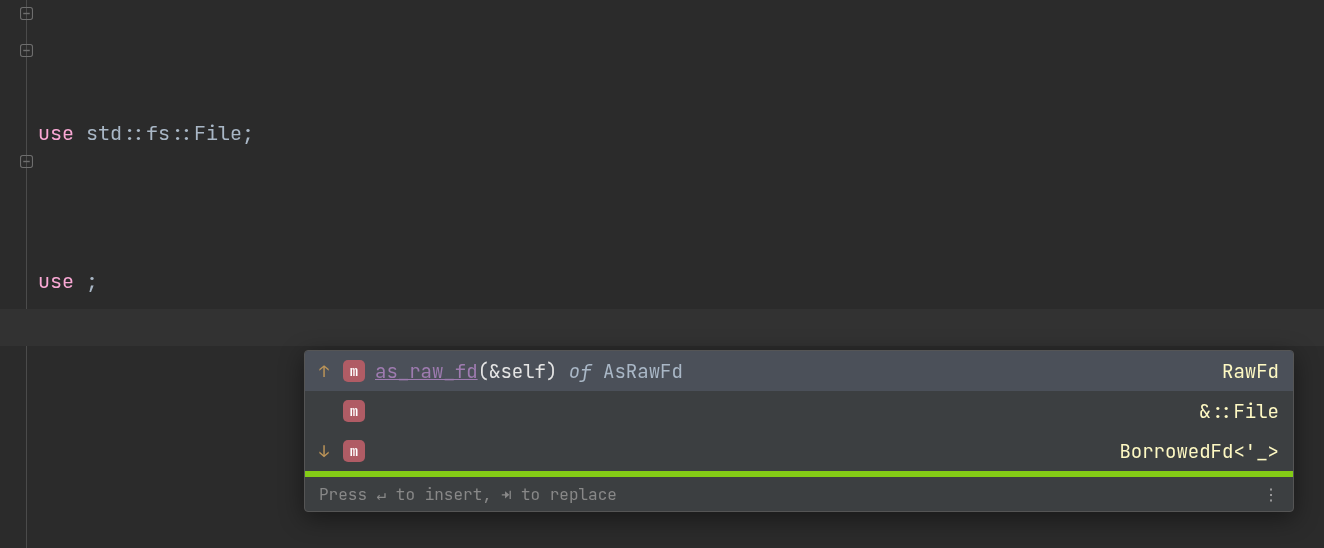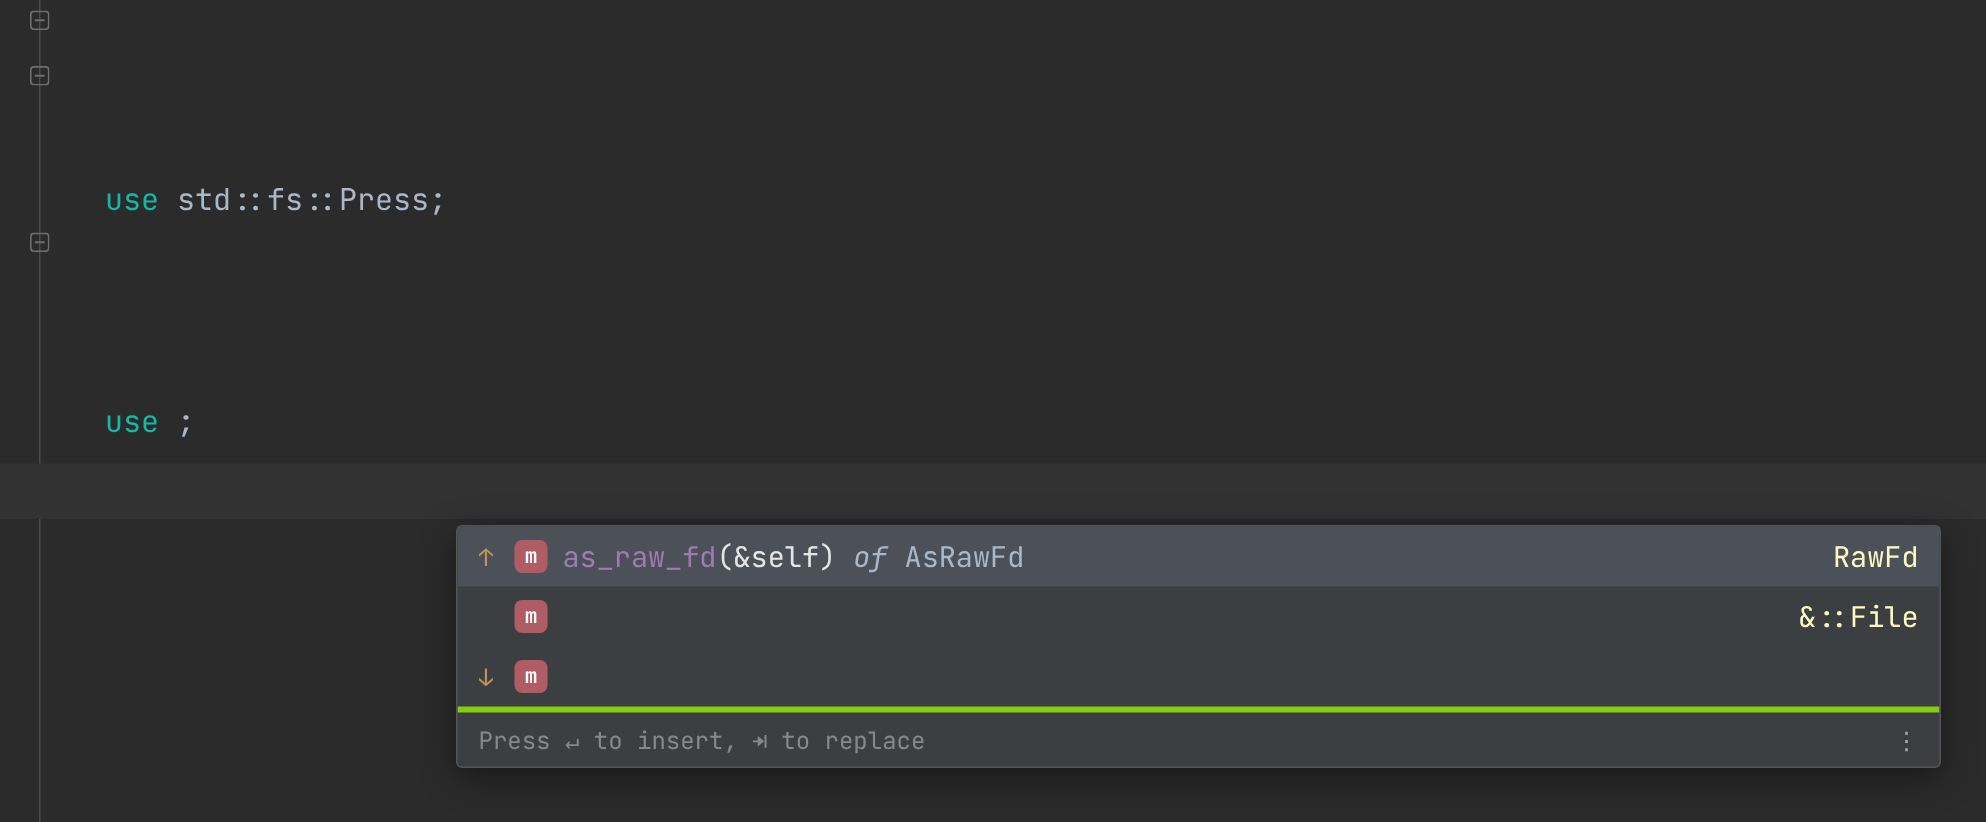--- a/index.html
+++ b/index.html
@@ -38,21 +38,21 @@
     height: 13px;
     color: #6e6e6e;
   }
   .fold-icon svg { display:block; }
   .code {
     padding-left: 38px;
     line-height: 37px;
     white-space: pre;
   }
   .line { height: 37px; display: flex; align-items: center; }
-  .kw { color: #14b8a6; margin-left: 32px; }
+  .kw { color: #f9a8d4; }
   .ident { color: #a9b7c6; }
   .punct { color: #a9b7c6; }
   .current-line-bg {
     position: absolute;
     left: 0; right: 0;
     height: 37px;
     background: #323232;
     z-index: 0;
   }
   .line > * { position: relative; z-index: 1; }
@@ -86,34 +86,34 @@
     background: #b05c65;
     color: #fff;
     font-size: 14px;
     font-weight: 600;
     display: inline-flex;
     align-items: center;
     justify-content: center;
     flex: none;
   }
   .sugg-left { flex: none; color: #a9b7c6; }
-  .sugg-left .mname { color: #9e7bb0; }
+  .sugg-left .mname { color: #9e7bb0; text-decoration: underline; }
   .sugg-left .mparen { color: #e5e5e5; }
   .sugg-left .of { color: #a9b7c6; font-style: italic; }
   .sugg-left .trait { color: #a9b7c6; }
   .spacer { flex: 1; }
   .ret { color: #fef9c3; }
   .popup-footer {
     height: 40px;
     display: flex;
     align-items: center;
     padding: 0 14px;
     color: #888;
     font-size: 16px;
-    border-top: 4px solid #84cc16;
+    border-top: 6px solid #84cc16;
     justify-content: space-between;
   }
   .kbd-sym { font-family: inherit; }
   .more-icon { color: #aaa; }
 </style>
 </head>
 <body>
 
 <div class="editor">
   <div class="gutter">
@@ -136,21 +136,21 @@
           <line x1="3" y1="6" x2="9" y2="6" stroke="#6e6e6e" stroke-width="1.3"></line>
         </svg>
     </span>
   </div>
 
   <div class="current-line-bg" style="top:309px"></div>
 
   <div class="code">
     
     <div class="line">
-      <span class="kw">use</span><span>&nbsp;</span><span class="ident">std::fs::Press</span><span class="punct">;</span>
+      <span class="kw">use</span><span>&nbsp;</span><span class="ident">std::fs::File</span><span class="punct">;</span>
     </div>
     
     <div class="line">
       <span class="kw">use</span><span>&nbsp;</span><span class="punct">;</span>
     </div>
     
     <div class="line"></div>
     
     
     
@@ -175,20 +175,21 @@
   <div class="popup-row">
     <span class="arrow-cell"></span>
     <span class="badge">m</span>
     <span class="spacer"></span>
     <span class="ret">&amp;::File</span>
   </div>
   <div class="popup-row">
     <span class="arrow-cell">↓</span>
     <span class="badge">m</span>
     <span class="spacer"></span>
+    <span class="ret">BorrowedFd&lt;'_&gt;</span>
   </div>
   <div class="popup-footer">
     <span>
       <span>Press </span><span class="kbd-sym">↵</span><span> to insert, </span><span class="kbd-sym">⇥</span><span> to replace</span>
     </span>
     <span class="more-icon">⋮</span>
   </div>
 </div>
 
 </body></html>

